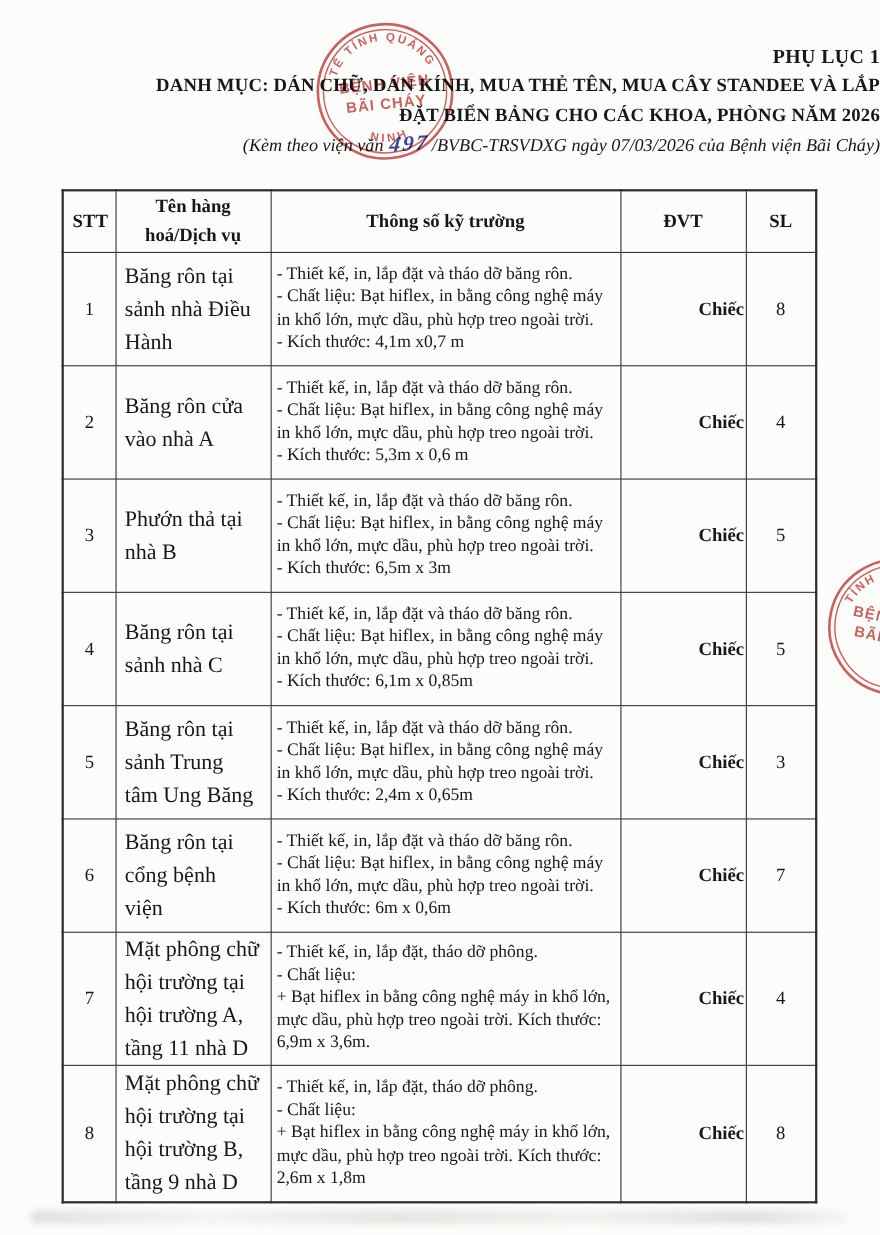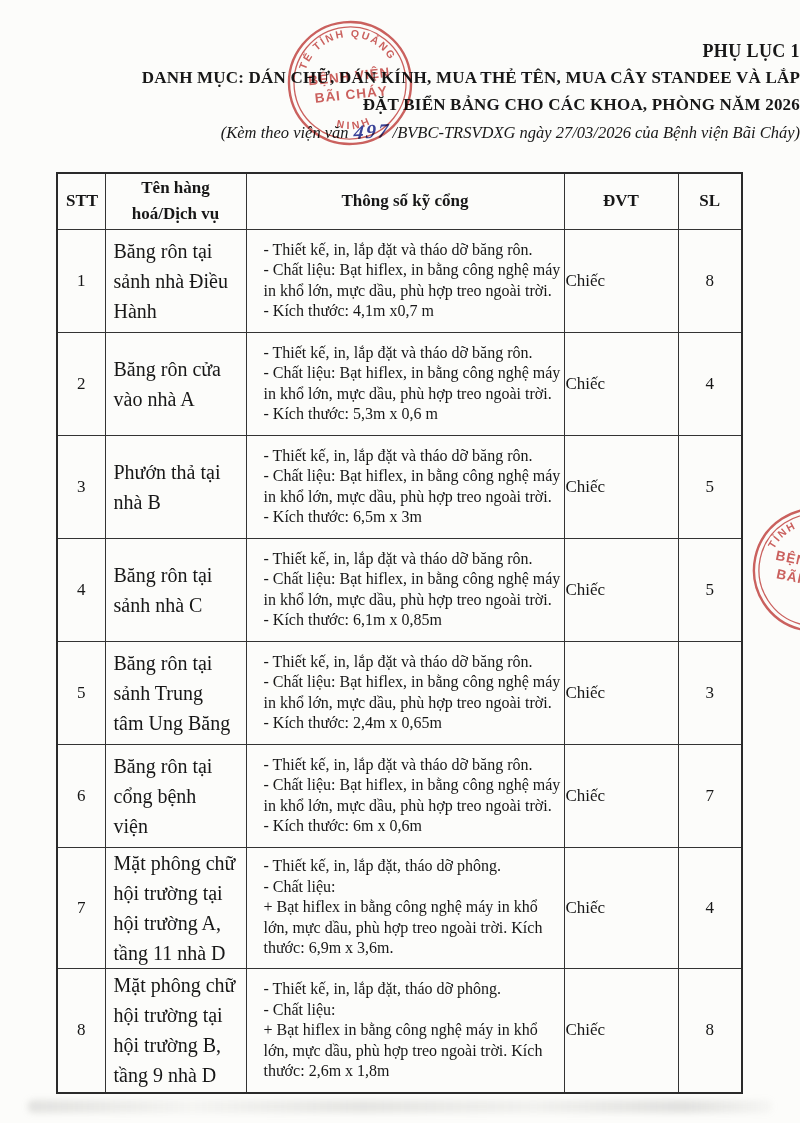--- a/index.html
+++ b/index.html
@@ -37,22 +37,22 @@
   .doc-table thead tr { height:56px; }
   .doc-table thead th {
     font-size:17px; font-weight:bold; text-align:center; vertical-align:middle;
     line-height:26px; padding:0 8px;
   }
   .doc-table tbody tr { height:103px; }
   .doc-table tbody tr:nth-child(7) { height:121px; }
   .doc-table tbody tr:nth-child(8) { height:125px; }
   .c-stt  { text-align:center; vertical-align:middle; font-size:17px; }
   .c-name { vertical-align:middle; padding:0 10px 0 8px; font-size:20px; line-height:30px; }
-  .c-spec { vertical-align:middle; padding:1px 2px 1px 17px; font-size:16px; line-height:20.5px; }
-  .c-dvt  { text-align:left; vertical-align:middle; font-size:17px; }
+  .c-spec { vertical-align:middle; padding:1px 2px 1px 5px; font-size:16px; line-height:20.5px; }
+  .c-dvt  { text-align:right; vertical-align:middle; font-size:17px;font-weight:bold; }
   .c-sl   { text-align:center; vertical-align:middle; font-size:17px; }
   .spec-line { margin:0; }
 
   
   .bleed {
     position:absolute; left:28px; width:744px; top:1100px; height:13px; z-index:1;
     background:linear-gradient(90deg,
       rgba(125,125,122,.20) 0%, rgba(160,160,155,.08) 22%,
       rgba(130,130,126,.18) 45%, rgba(150,150,145,.10) 68%,
       rgba(120,120,118,.20) 88%, rgba(160,160,155,.06) 100%);
@@ -88,36 +88,36 @@
       <textPath href="#rimTopB" startOffset="28%" text-anchor="middle">TẾ   TỈNH   QUẢNG</textPath>
     </text>
     <text class="stamp-text" x="65" y="63" text-anchor="middle" font-size="13.5" font-weight="bold" letter-spacing="1" fill="#c64a48">BỆNH VIỆN</text>
     <text class="stamp-text" x="65" y="81" text-anchor="middle" font-size="13.5" font-weight="bold" letter-spacing="1" fill="#c64a48">BÃI CHÁY</text>
   </svg>
 
   <div class="title-block">
     <div class="appendix">PHỤ LỤC 1</div>
     <div class="title-line">DANH MỤC: DÁN CHỮ, DÁN KÍNH, MUA THẺ TÊN, MUA CÂY STANDEE VÀ LẮP</div>
     <div class="title-line">ĐẶT BIỂN BẢNG CHO CÁC KHOA, PHÒNG NĂM 2026</div>
-    <div class="subtitle"><span>(Kèm theo viện văn</span><span class="hand-number">497</span><span>/BVBC-TRSVDXG ngày 27/03/2026 của Bệnh viện Bãi Cháy)</span></div>
+    <div class="subtitle"><span>(Kèm theo viện văn</span><span class="hand-number">497</span><span>/BVBC-TRSVDXG ngày 07/03/2026 của Bệnh viện Bãi Cháy)</span></div>
   </div>
 
   <table class="doc-table">
     <colgroup>
       <col style="width:48px">
         <col style="width:141px">
         <col style="width:318px">
       <col style="width:114px">
         <col style="width:64px">
     </colgroup>
     <thead>
       <tr>
         <th>STT</th>
         <th>Tên hàng hoá/Dịch vụ</th>
-        <th>Thông số kỹ cổng</th>
+        <th>Thông số kỹ trường</th>
         <th>ĐVT</th>
         <th>SL</th>
       </tr>
     </thead>
     <tbody>
         <tr>
           <td class="c-stt">1</td>
           <td class="c-name">Băng rôn tại sảnh nhà Điều Hành</td>
           <td class="c-spec">
             <div class="spec-line">- Thiết kế, in, lắp đặt và tháo dỡ băng rôn.</div>

